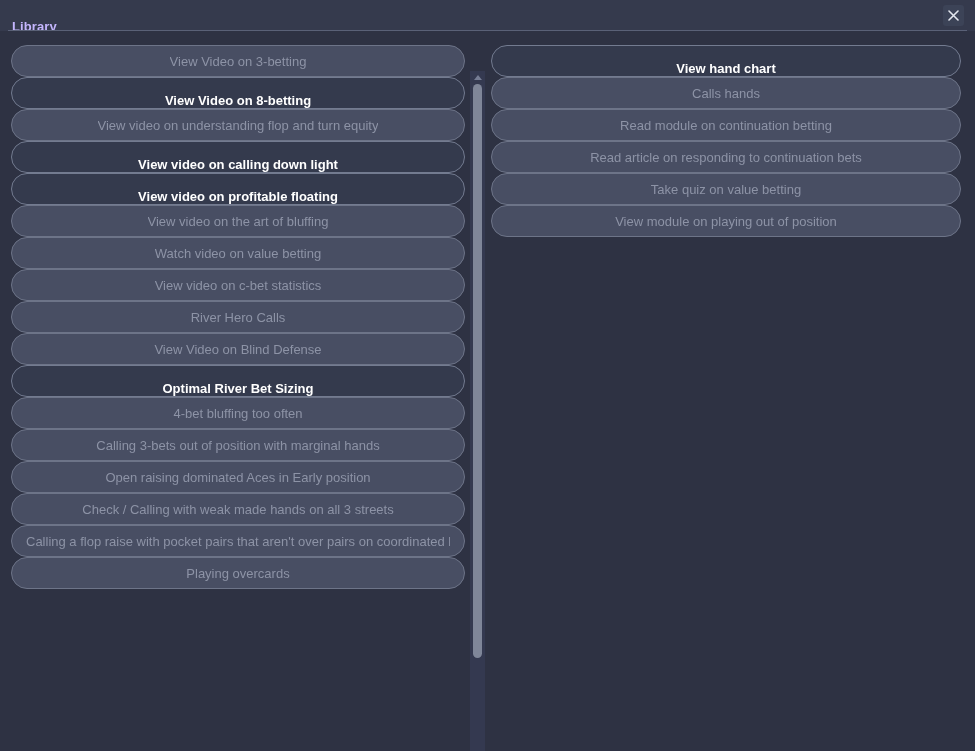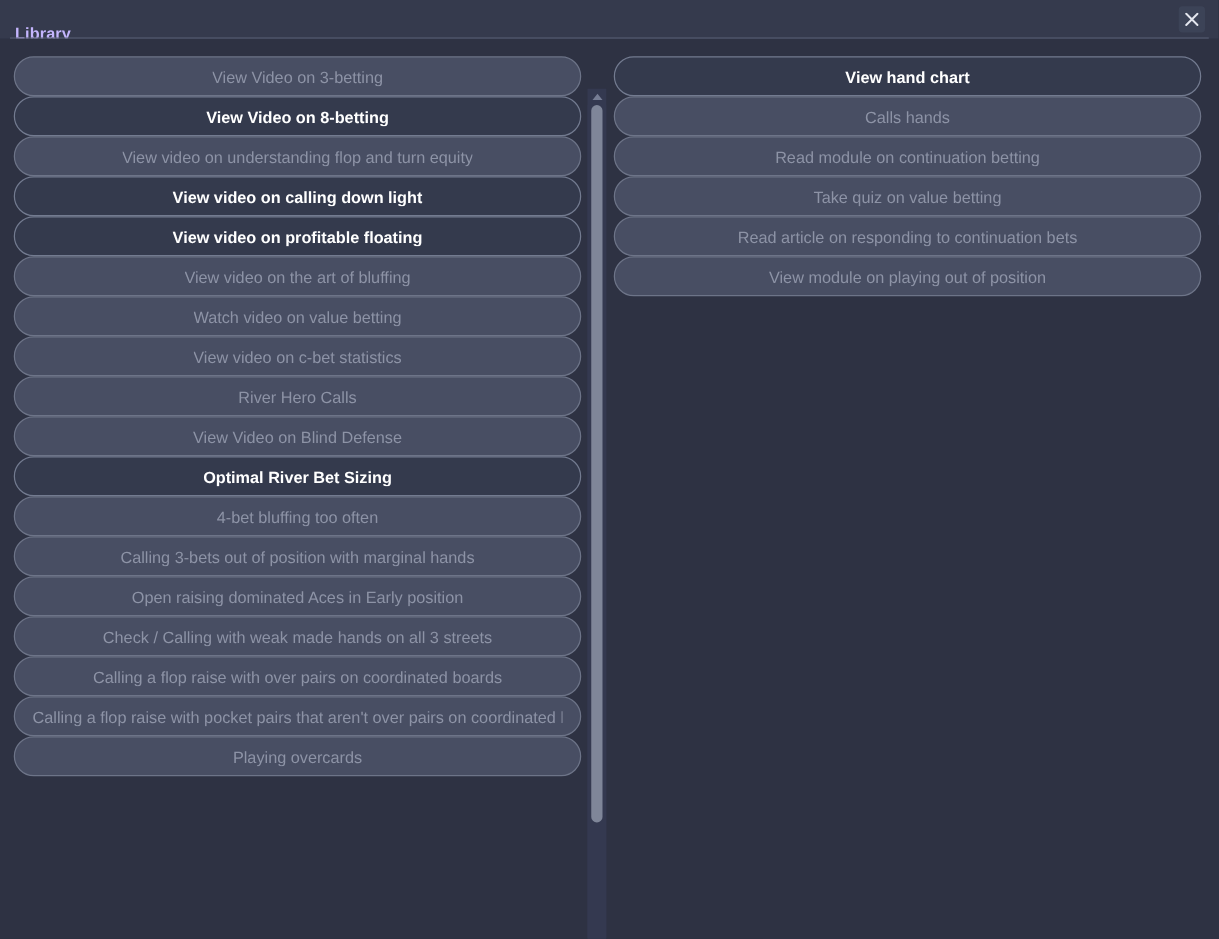--- a/index.html
+++ b/index.html
@@ -122,20 +122,21 @@
     background: #484e63;
     color: #8d93a6;
     border-color: #6d7488;
   }
   
   .pill.active {
     background: #343a4d;
     color: #ffffff;
     font-weight: bold;
     border-color: #737b90;
+    align-items: flex-end;
   }
 
   .pill-label {
     display: block;
     overflow: hidden;
     text-overflow: clip;
     white-space: nowrap;
   }
 
   
@@ -250,23 +251,20 @@
         <div class="pill muted">
           <span class="pill-label">Calling 3-bets out of position with marginal hands</span>
         </div>
         <div class="pill muted">
           <span class="pill-label">Open raising dominated Aces in Early position</span>
         </div>
         <div class="pill muted">
           <span class="pill-label">Check / Calling with weak made hands on all 3 streets</span>
         </div>
         <div class="pill muted">
-          <span class="pill-label">Calling a flop raise with over pairs on coordinated boards</span>
-        </div>
-        <div class="pill muted">
           <span class="pill-label">Calling a flop raise with pocket pairs that aren't over pairs on coordinated boards</span>
         </div>
         <div class="pill muted">
           <span class="pill-label">Playing overcards</span>
         </div>
       </div>
 
     <div class="scrollbar">
       <div class="sb-track"></div>
       <div class="sb-btn up">
@@ -280,24 +278,24 @@
         <div class="pill active">
           <span class="pill-label">View hand chart</span>
         </div>
         <div class="pill muted">
           <span class="pill-label">Calls hands</span>
         </div>
         <div class="pill muted">
           <span class="pill-label">Read module on continuation betting</span>
         </div>
         <div class="pill muted">
+          <span class="pill-label">Read article on responding to continuation bets</span>
+        </div>
+        <div class="pill muted">
           <span class="pill-label">Take quiz on value betting</span>
-        </div>
-        <div class="pill muted">
-          <span class="pill-label">Read article on responding to continuation bets</span>
         </div>
         <div class="pill muted">
           <span class="pill-label">View module on playing out of position</span>
         </div>
       </div>
 
   </div>
 </div>
 
 </body></html>

